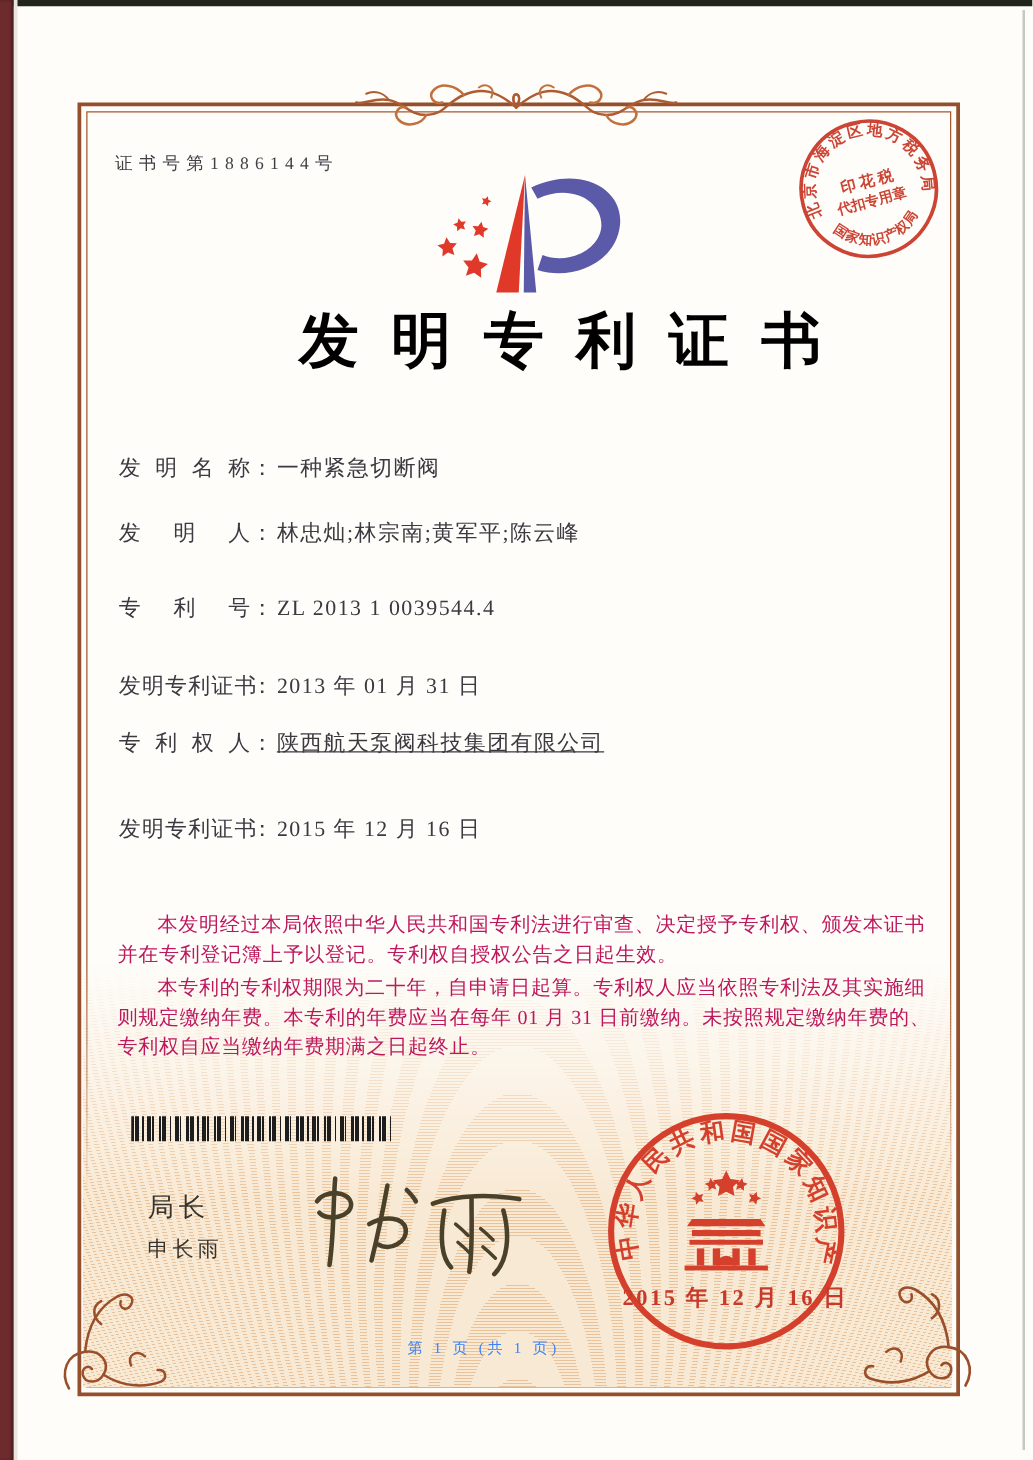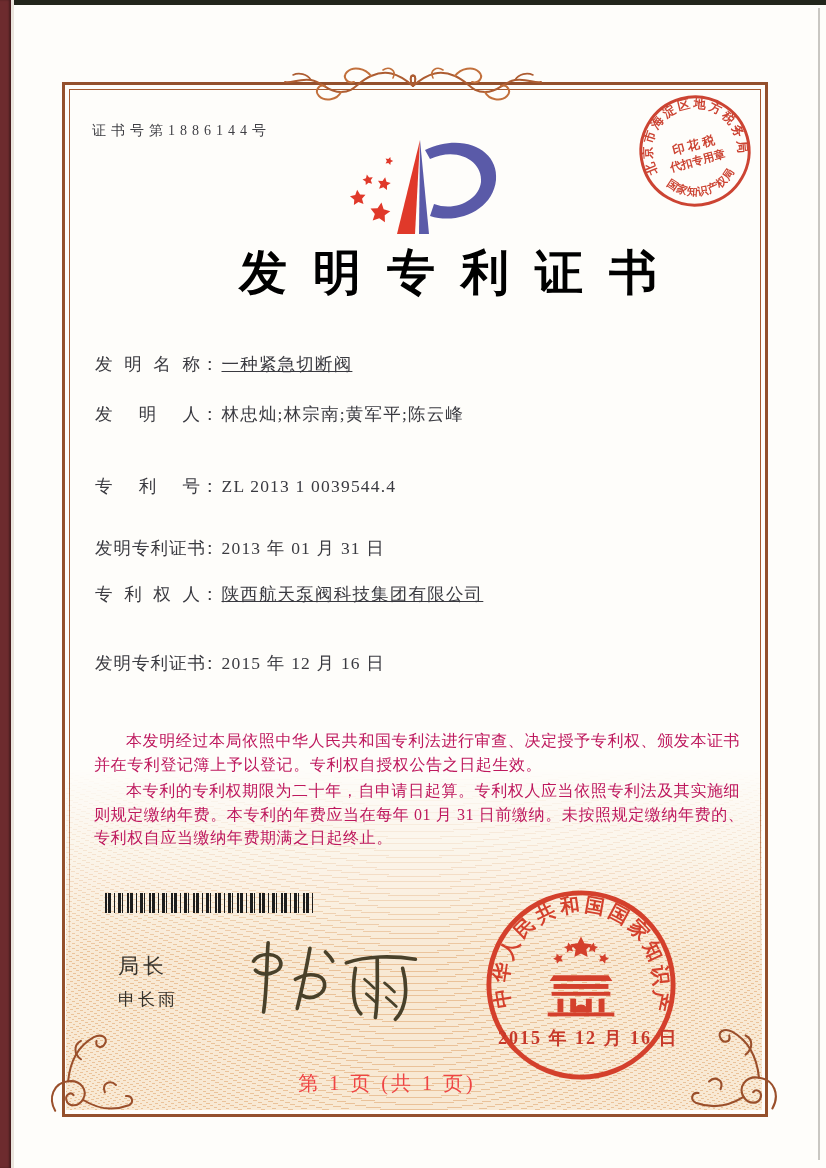--- a/index.html
+++ b/index.html
@@ -43,21 +43,21 @@
     background:repeating-linear-gradient(90deg,
       #1d1d1d 0 2px,transparent 2px 3px,
       #1d1d1d 3px 6px,transparent 6px 9px,
       #1d1d1d 9px 10px,transparent 10px 13px,
       #1d1d1d 13px 16px,transparent 16px 17px,
       #1d1d1d 17px 18px,transparent 18px 22px);
   }
   .sig-title{left:118px;top:952px;font-size:21px;color:#37332c;letter-spacing:4px;font-family:"Liberation Sans","DejaVu Sans",sans-serif;}
   .sig-name{left:118px;top:988px;font-size:17px;color:#37332c;letter-spacing:3px;font-family:"Liberation Sans","DejaVu Sans",sans-serif;}
   .date-stamp{left:498px;top:1026px;width:180px;font-size:18px;font-weight:600;color:#c7392a;letter-spacing:2px;white-space:nowrap;}
-  .footer{left:62px;top:1070px;width:650px;text-align:center;font-size:20px;color:#ef4444;letter-spacing:3px;}
+  .footer{left:62px;top:1070px;width:650px;text-align:center;font-size:12px;color:#3b82f6;letter-spacing:3px;}
   svg{overflow:visible;}
 </style>
 </head>
 <body>
 
 <div class="abs edge-top"></div>
 <div class="abs edge-left"></div>
 <div class="abs edge-left-light"></div>
 <div class="abs edge-right"></div>
 
@@ -129,24 +129,24 @@
     <use href="#lstar" transform="translate(56,27) scale(0.42) rotate(18)"></use>
     <use href="#lstar" transform="translate(35,46) scale(0.55) rotate(-12)"></use>
     <use href="#lstar" transform="translate(51,50) scale(0.68) rotate(10)"></use>
     <use href="#lstar" transform="translate(25,64) scale(0.82) rotate(-6)"></use>
     <use href="#lstar" transform="translate(47,79) scale(1.05) rotate(8)"></use>
   </g>
 </svg>
 
 <div class="abs title">发明专利证书</div>
 
-<div class="abs field" style="top:352px;text-decoration:underline;">
+<div class="abs field" style="top:362px;">
   <span class="flabel">发明名称</span><span class="fcolon">：</span><span class="fvalue">一种紧急切断阀</span>
 </div>
-<div class="abs field" style="top:402px;">
+<div class="abs field" style="top:414px;">
   <span class="flabel">发明人</span><span class="fcolon">：</span><span class="fvalue">林忠灿;林宗南;黄军平;陈云峰</span>
 </div>
 <div class="abs field" style="top:474px;">
   <span class="flabel">专利号</span><span class="fcolon">：</span><span class="fvalue">ZL 2013 1 0039544.4</span>
 </div>
 <div class="abs field" style="top:536px;">
   <span class="flabel">发明专利证书</span><span class="fcolon">：</span><span class="fvalue">2013 年 01 月 31 日</span>
 </div>
 <div class="abs field" style="top:582px;text-decoration:underline;">
   <span class="flabel">专利权人</span><span class="fcolon">：</span><span class="fvalue">陕西航天泵阀科技集团有限公司</span>

